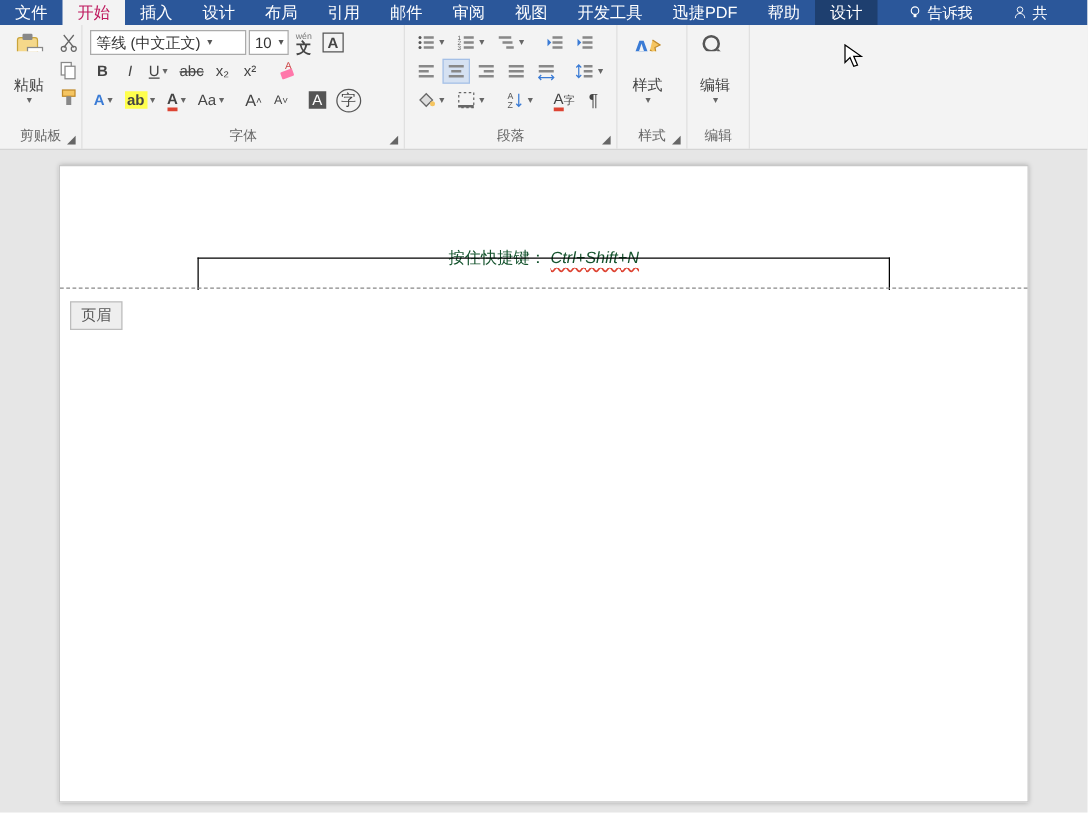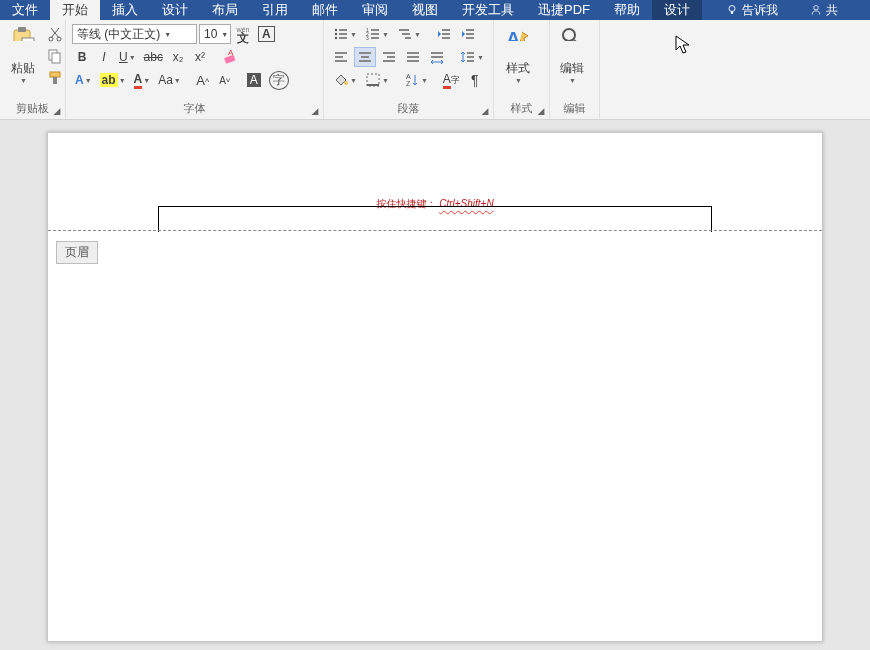--- a/index.html
+++ b/index.html
@@ -1,19 +1,19 @@
 <!DOCTYPE html>
 <html><head>
 <meta charset="utf-8">
 <style>
 * { margin:0; padding:0; box-sizing:border-box; font-family:"Microsoft YaHei","Segoe UI",sans-serif; }
 body { background:#e6e6e6; width:870px; height:650px; overflow:hidden; font-size:12px; }
 .ribbon-tabs { background:#2b579a; height:20px; display:flex; align-items:stretch; color:#fff; }
 .tab { padding:0 12px; display:flex; align-items:center; cursor:pointer; font-size:13px; }
-.tab.active { background:#f3f3f3; color:#404040; }
+.tab.active { background:#f3f3f3; color:#be185d; }
 .tab.context { background:#1e3f6f; }
 .tell-me { display:flex; align-items:center; gap:4px; padding:0 8px;margin-left:16px; }
 .bulb { width:12px; height:12px; }
 
 .ribbon { background:#f3f3f3; height:100px; display:flex; border-bottom:1px solid #d4d4d4; }
 .group { border-right:1px solid #e0e0e0; display:flex; flex-direction:column; position:relative; padding:2px 4px 0 4px; }
 .group-body { flex:1; display:flex; }
 .group-label { text-align:center; font-size:11px; color:#666; padding:2px 0 3px 0; position:relative; }
 .dlg-launcher { position:absolute; right:2px; bottom:2px; width:12px; height:12px; cursor:pointer; color:#666; font-size:9px; display:flex; align-items:center; justify-content:center; }
 .col { display:flex; flex-direction:column; gap:2px; padding:2px; }
@@ -28,21 +28,21 @@
 
 .font-combo { height:20px; border:1px solid #ababab; background:#fff; display:flex; align-items:center; padding:0 4px; font-size:12px; color:#333; cursor:text; }
 .font-name { width:125px; }
 .font-size { width:32px; }
 .combo-arrow { font-size:7px; color:#555; padding-left:4px; cursor:pointer; }
 
 .doc-area { position:relative; padding:12px 18px 0 18px; height:522px; }
 .page { background:#fff; margin:0 auto; width:776px; height:510px; box-shadow:0 0 4px rgba(0,0,0,.25); border:1px solid #c8c8c8; position:relative; }
 .header-rule { position:absolute; left:0; right:0; top:97px; border-top:1px dashed #888; }
 .header-box { position:absolute; left:110px; right:110px; top:73px; height:26px; border:1px solid #000; border-bottom:none; }
-.header-text { position:absolute; width:100%; text-align:center; top:64px; font-size:10px; color:#b91c1c; }
+.header-text { position:absolute; width:100%; text-align:center; top:64px; font-size:13px; color:#14532d; }
 .header-text .hotkey { font-style:italic; text-decoration:underline wavy #d43; text-underline-offset:3px; }
 .header-tag { position:absolute; left:8px; top:108px; background:#eee; border:1px solid #bdbdbd; padding:2px 8px; font-size:12px; color:#555; }
 
 .cursor { position:absolute; left:675px; top:35px; pointer-events:none; }
 .cursor svg { width:16px; height:20px; }
 
 .sep { width:1px; background:#e0e0e0; margin:2px 2px; }
 </style>
 </head>
 <body>

